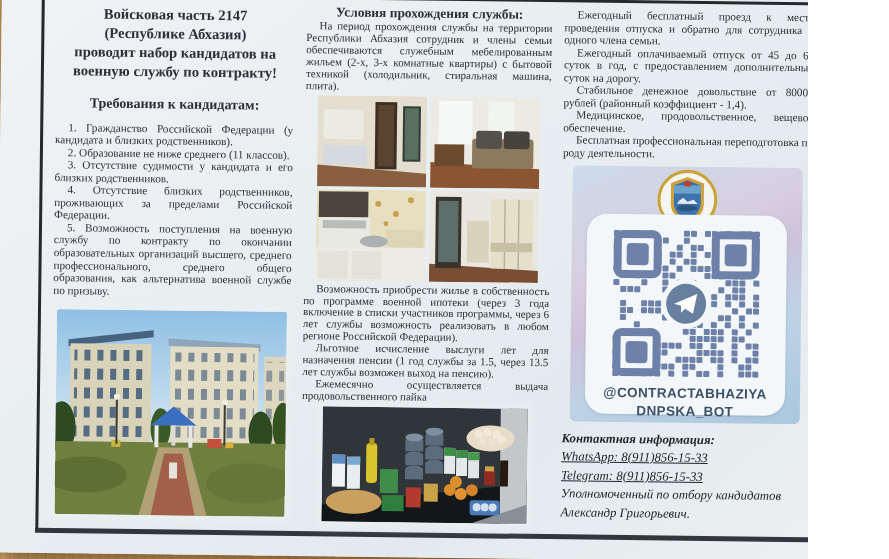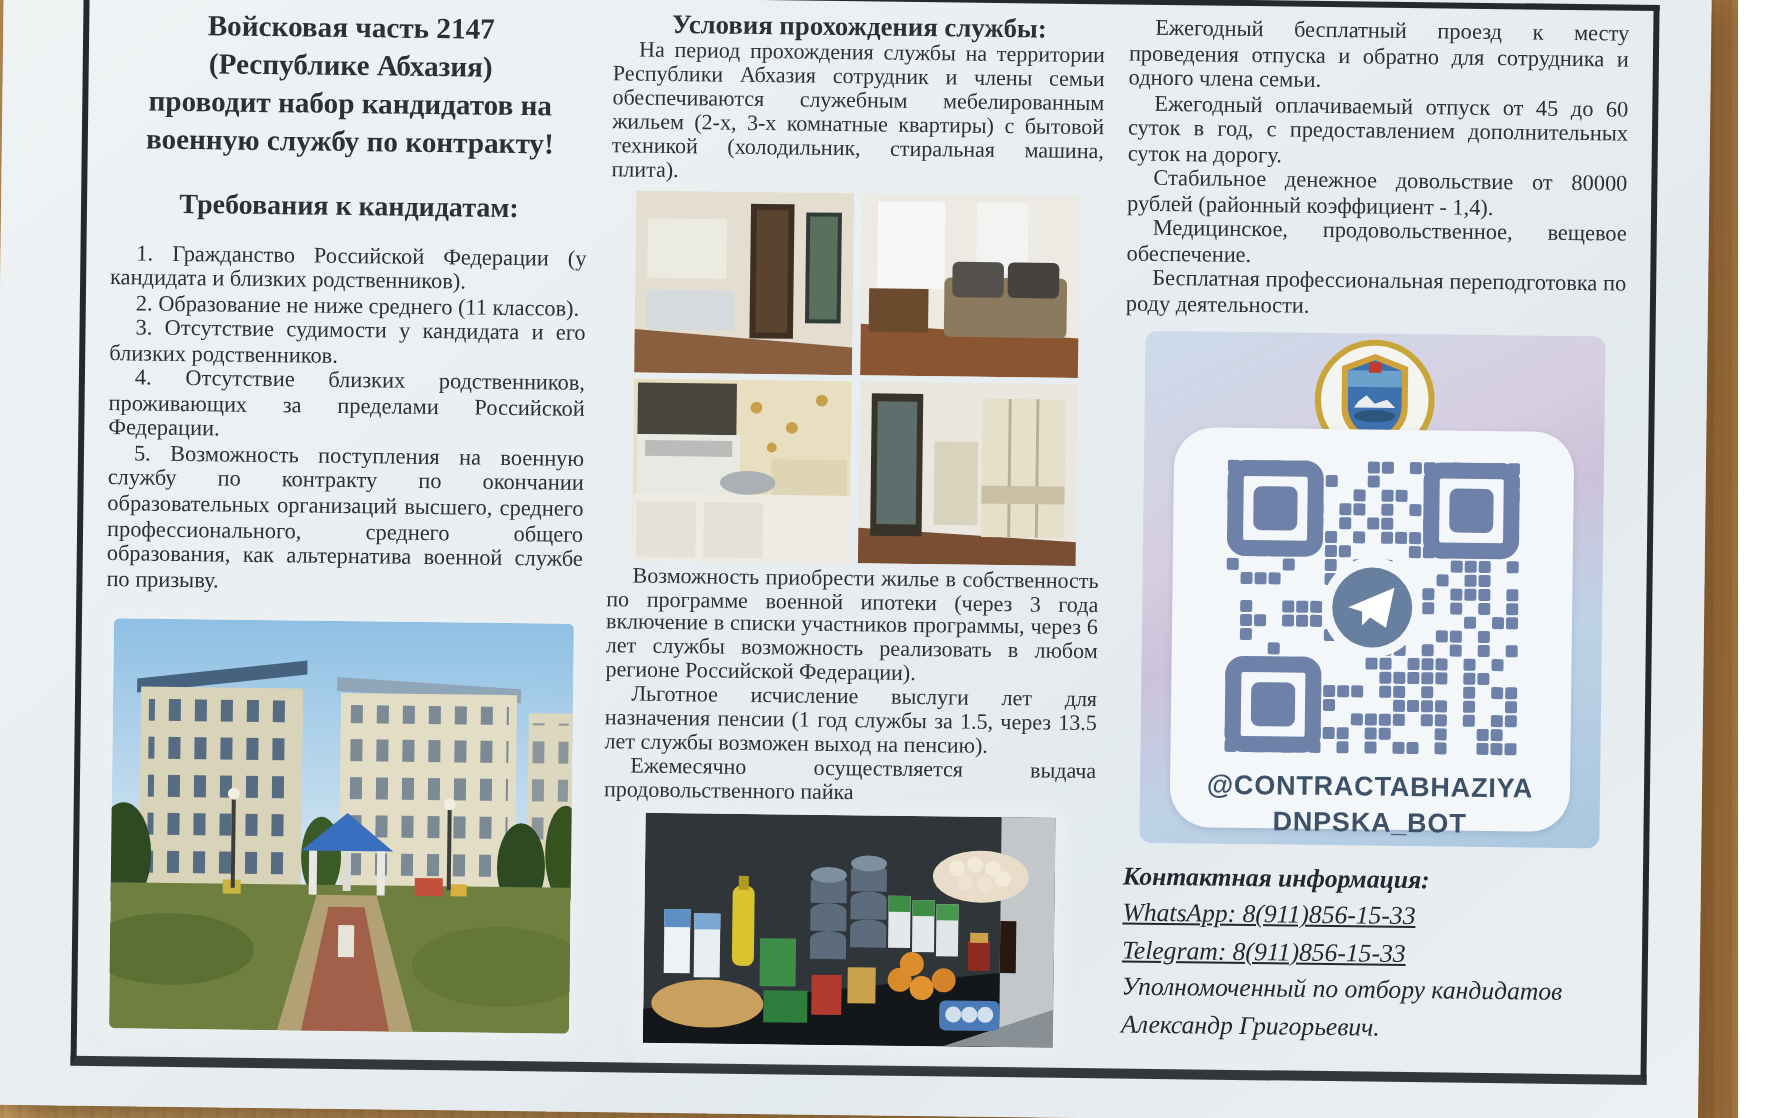--- a/index.html
+++ b/index.html
@@ -1,16 +1,16 @@
 <!DOCTYPE html>
 <html><head>
 <meta charset="utf-8">
 <style>
   html,body{margin:0;padding:0;}
-  .scene{position:relative;width:869px;height:559px;overflow:hidden;
+  .scene{position:relative;width:808px;height:559px;overflow:hidden;
     background:linear-gradient(100deg,#cda46a 0%,#c79a5d 35%,#b5834a 70%,#a9763f 100%);
     font-family:"Liberation Serif","DejaVu Serif",serif;}
   .scene::before{content:"";position:absolute;inset:0;
     background:repeating-linear-gradient(90deg,rgba(90,55,20,.07) 0 2px,rgba(255,235,200,.05) 2px 5px,transparent 5px 9px);
     pointer-events:none;}
   
   .paper{position:absolute;left:2px;top:-14px;width:854px;height:576px;
     background:linear-gradient(140deg,#f0f3f4 0%,#e9eef1 40%,#e3eaee 70%,#edf0f2 100%);
     transform:rotate(0.7deg);transform-origin:92% 0;
     box-shadow:-4px 2px 8px rgba(80,55,25,.25),12px 10px 20px rgba(70,45,18,.45);}

